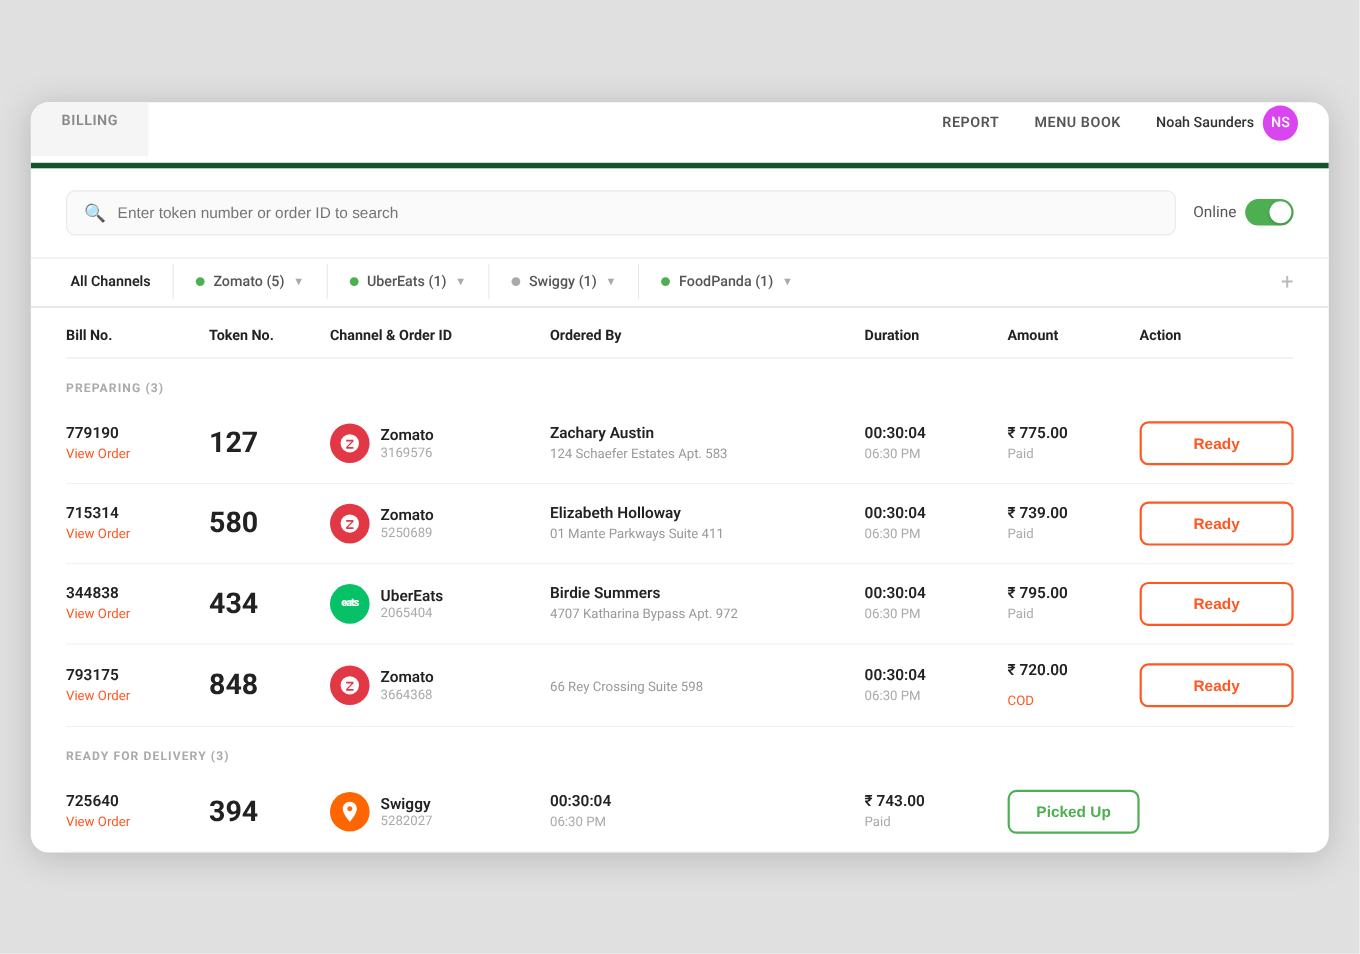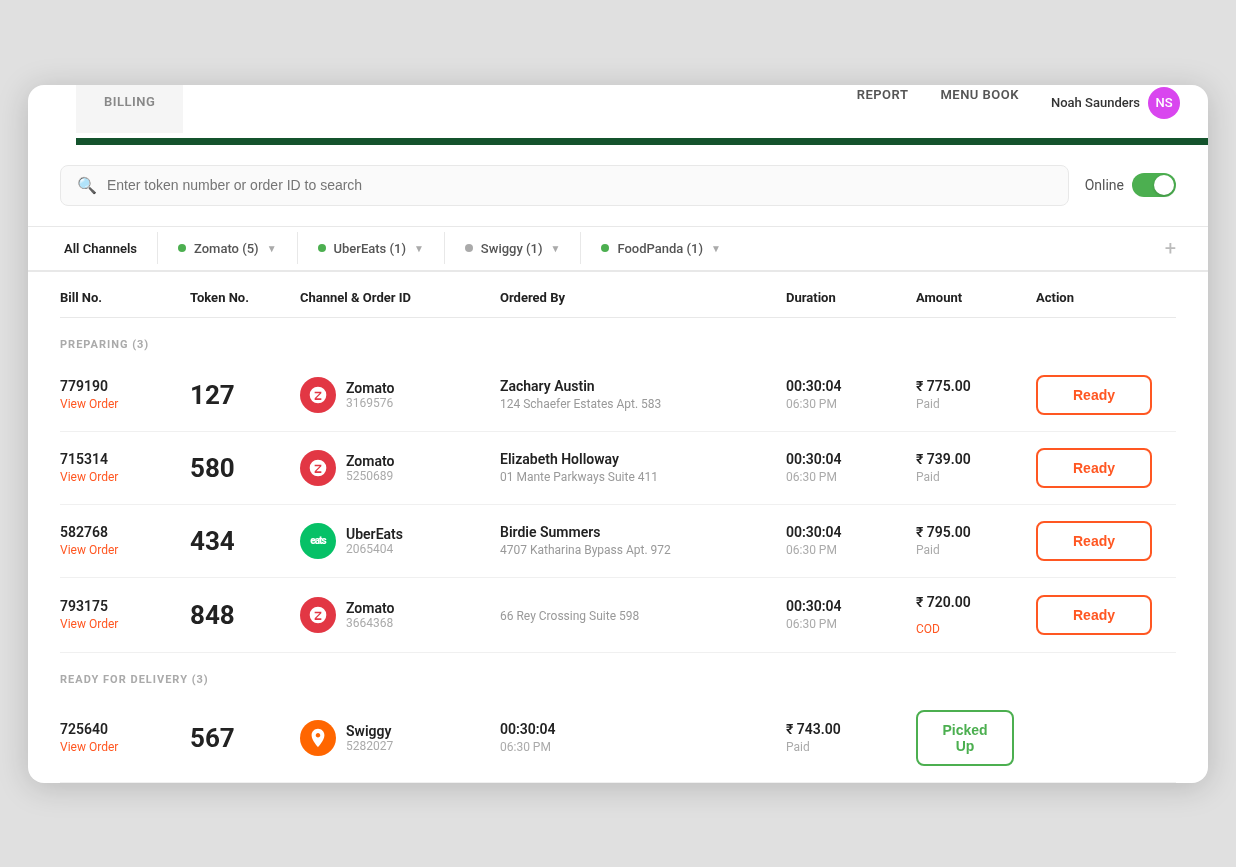--- a/index.html
+++ b/index.html
@@ -15,24 +15,23 @@
       width: 1180px;
       background: #fff;
       border-radius: 16px;
       box-shadow: 0 4px 32px rgba(0,0,0,0.18);
       overflow: hidden;
     }
     
     .top-nav {
       display: flex;
       align-items: center;
-      border-bottom: 7px solid #14532d;
+      border-bottom: 5px solid #14532d;
       padding: 0 0 17px 0;
       height: 60px;
-      margin-left: 48px;
     }
     .nav-tab {
       padding: 0 28px;
       height: 60px;
       display: flex;
       align-items: center;
       font-size: 13px;
       font-weight: 600;
       letter-spacing: 0.5px;
       cursor: pointer;
@@ -45,20 +44,21 @@
       background: #fff;
     }
     .nav-tab.billing {
       color: #888;
       background: #f5f5f5;
       border-bottom: 3px solid transparent;
     }
     .nav-spacer { flex: 1; }
     .nav-right {
       display: flex;
+      align-items: center;
       gap: 32px;
       padding-right: 28px;
     }
     .nav-link {
       font-size: 13px;
       font-weight: 600;
       letter-spacing: 0.5px;
       color: #555;
       cursor: pointer;
     }
@@ -293,32 +293,32 @@
     }
     .btn-ready {
       border: 2px solid #ff5722;
       background: #fff;
       color: #ff5722;
       font-size: 14px;
       font-weight: 600;
       border-radius: 8px;
       padding: 10px 22px;
       cursor: pointer;
-      width: 116px;
+      width: 140px;
     }
     .btn-picked-up {
       border: 2px solid #4caf50;
       background: #fff;
       color: #4caf50;
       font-size: 14px;
       font-weight: 600;
       border-radius: 8px;
       padding: 10px 16px;
       cursor: pointer;
-      width: 98px;
+      width: 120px;
     }
   </style>
 </head>
 <body>
 
 <div class="app-container">
 
   <div class="top-nav">
     <div class="nav-tab billing">BILLING</div>
     <div class="nav-spacer"></div>
@@ -453,21 +453,21 @@
         <div class="amount-val">₹ 739.00</div>
         <div class="amount-paid">Paid</div>
       </div>
       <div>
         <button class="btn-ready">Ready</button>
       </div>
     </div>
 
     <div class="order-row">
       <div>
-        <div class="bill-no">582768</div>
+        <div class="bill-no">344838</div>
         <div class="view-order">View Order</div>
       </div>
       <div class="token-no">434</div>
       <div class="channel-info">
         <div class="channel-logo ubereats-logo" style="font-size:10px;font-weight:900;letter-spacing:-1px;">eats</div>
         <div>
           <div class="channel-name">UberEats</div>
           <div class="channel-order-id">2065404</div>
         </div>
       </div>
@@ -522,21 +522,21 @@
       </div>
     </div>
 
     <div class="section-label">READY FOR DELIVERY (3)</div>
 
     <div class="order-row">
       <div>
         <div class="bill-no">725640</div>
         <div class="view-order">View Order</div>
       </div>
-      <div class="token-no">567</div>
+      <div class="token-no">394</div>
       <div class="channel-info">
         <div class="channel-logo swiggy-logo" style="font-size:18px;">
 
           <svg width="22" height="22" viewBox="0 0 24 24" fill="white">
               <path d="M12 2C8.13 2 5 5.13 5 9c0 5.25 7 13 7 13s7-7.75 7-13c0-3.87-3.13-7-7-7zm0 9.5c-1.38 0-2.5-1.12-2.5-2.5s1.12-2.5 2.5-2.5 2.5 1.12 2.5 2.5-1.12 2.5-2.5 2.5z"></path>
             </svg>
         </div>
         <div>
           <div class="channel-name">Swiggy</div>
           <div class="channel-order-id">5282027</div>

